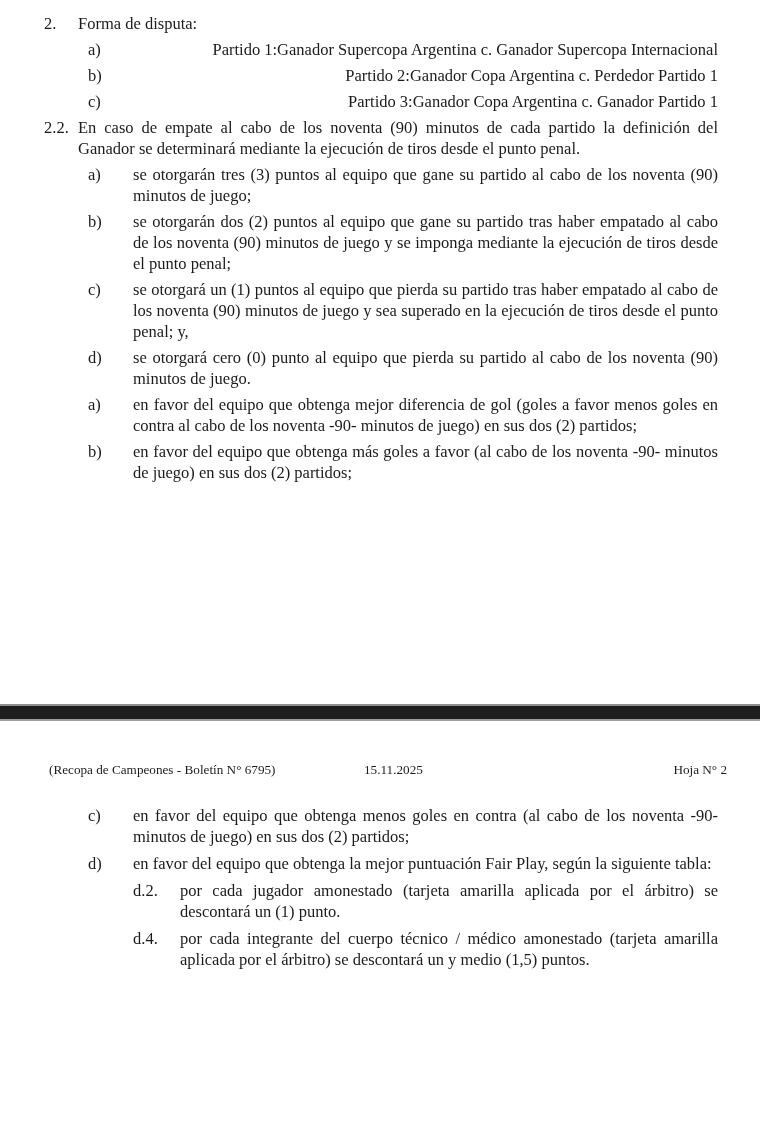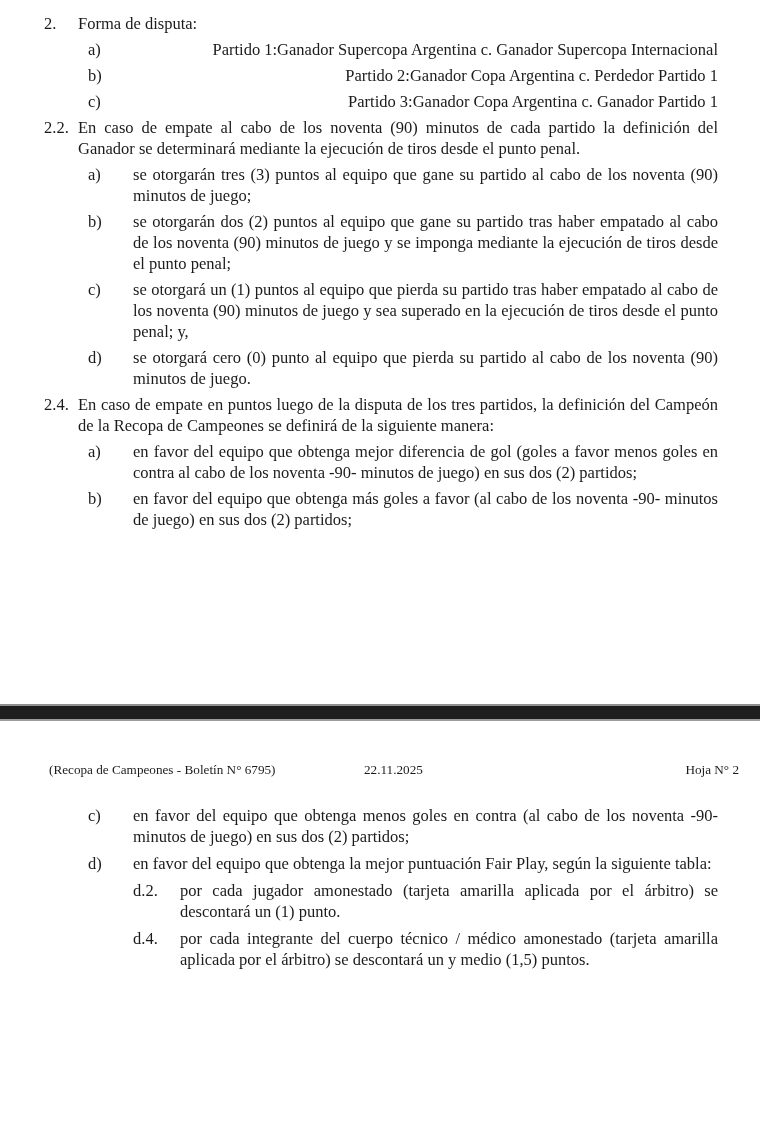--- a/index.html
+++ b/index.html
@@ -26,21 +26,21 @@
   .row.l3 .num{flex:0 0 47px;}
   .txt{flex:1;margin:0;text-align:justify;}
   .txt.nojust{text-align:right;}
   .pcol{display:inline-block;width:67px;}
   .separator{
     box-sizing:border-box;height:17px;width:760px;
     border-top:2px solid #8f8f8f;border-bottom:2px solid #9d9d9d;
   }
   .page2-header{
     display:flex;align-items:baseline;
-    margin:41px 21px 0 49px;
+    margin:41px 33px 0 49px;
     font-size:13.2px;line-height:16px;
   }
   .h-left{width:315px;}
   .h-page{margin-left:auto;}
 </style>
 </head>
 <body>
 
 <div class="page1">
 
@@ -85,41 +85,37 @@
   </div>
   <div class="row l2">
     <span class="num">c)</span>
     <p class="txt">se otorgará un (1) puntos al equipo que pierda su partido tras haber empatado al cabo de los noventa (90) minutos de juego y sea superado en la ejecución de tiros desde el punto penal; y,</p>
   </div>
   <div class="row l2">
     <span class="num">d)</span>
     <p class="txt">se otorgará cero (0) punto al equipo que pierda su partido al cabo de los noventa (90) minutos de juego.</p>
   </div>
 
-  <div class="row l1">
-    <span class="num">2.4.</span>
-    <p class="txt">En caso de empate en puntos luego de la disputa de los tres partidos, la definición del Campeón de la Recopa de Campeones se definirá de la siguiente manera:</p>
-  </div>
 
   <div class="row l2">
     <span class="num">a)</span>
     <p class="txt">en favor del equipo que obtenga mejor diferencia de gol (goles a favor menos goles en contra al cabo de los noventa -90- minutos de juego) en sus dos (2) partidos;</p>
   </div>
   <div class="row l2">
     <span class="num">b)</span>
     <p class="txt">en favor del equipo que obtenga más goles a favor (al cabo de los noventa -90- minutos de juego) en sus dos (2) partidos;</p>
   </div>
 
 </div>
 
 <div class="separator" style="background:#1e1e1e;"></div>
 
 <div class="page2-header">
   <span class="h-left">(Recopa de Campeones - Boletín N° 6795)</span>
-  <span class="h-date">22.11.2025</span>
+  <span class="h-date">15.11.2025</span>
   <span class="h-page">Hoja N° 2</span>
 </div>
 
 <div class="page2">
 
   <div class="row l2">
     <span class="num">c)</span>
     <p class="txt">en favor del equipo que obtenga menos goles en contra (al cabo de los noventa -90- minutos de juego) en sus dos (2) partidos;</p>
   </div>
   <div class="row l2">

